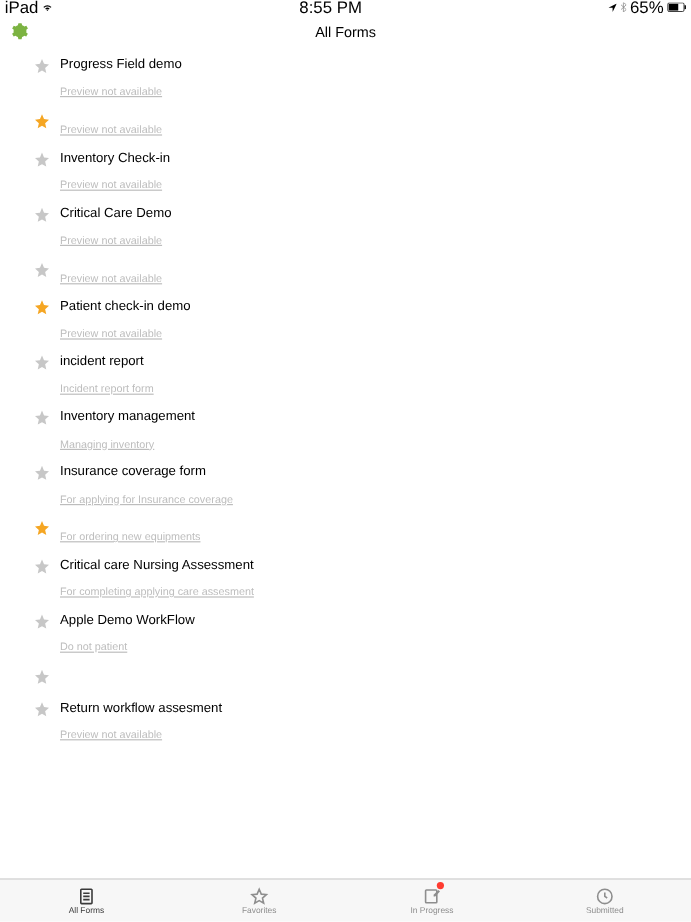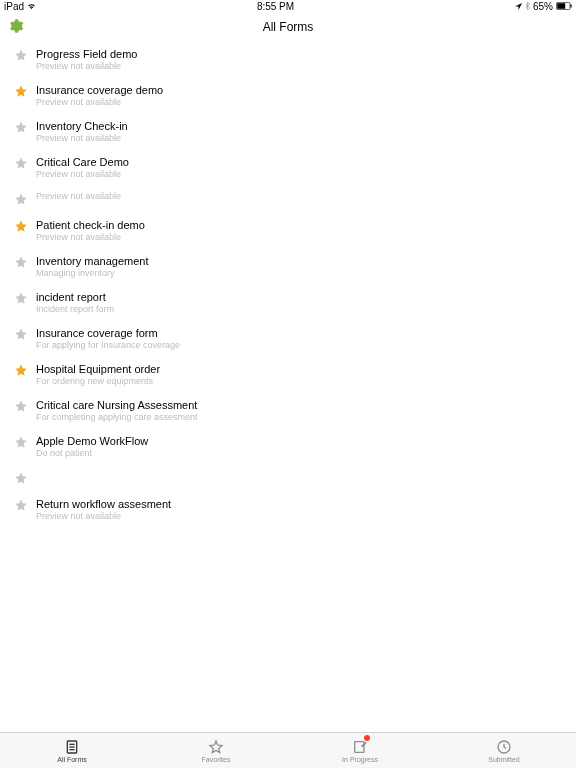--- a/index.html
+++ b/index.html
@@ -1,28 +1,28 @@
 <!DOCTYPE html>
 <html><head>
 <meta charset="utf-8">
 <style>
   * { margin: 0; padding: 0; box-sizing: border-box; }
   html, body { width: 576px; height: 768px; font-family: -apple-system, Helvetica, Arial, sans-serif; background: #fff; overflow: hidden; }
-  .status-bar { height: 12px; display: flex; align-items: center; justify-content: space-between; padding: 0 4px; font-size: 10px; color: #000; }
+  .status-bar { height: 12px; display: flex; align-items: center; justify-content: space-between; padding: 0 4px; font-size: 14px; color: #000; }
   .status-left { display: flex; align-items: center; gap: 3px; }
   .status-right { display: flex; align-items: center; gap: 3px; }
   .nav-bar { height: 30px; position: relative; display: flex; align-items: center; justify-content: center; }
   .nav-title { font-size: 12px; color: #000; }
   .gear { position: absolute; left: 8px; top: 6px; }
   .list { }
-  .row { display: flex; align-items: flex-start; padding: 5px 10px 5px 14px; }
+  .row { display: flex; align-items: flex-start; padding: 5px 10px 5px 28px; }
   .star { width: 16px; height: 16px; flex-shrink: 0; margin-right: 6px; margin-top: 1px; }
   .row-text { display: flex; flex-direction: column; }
   .row-title { font-size: 11px; color: #000; line-height: 1.3; }
-  .row-sub { font-size: 9px; color: #bdbdbd; line-height: 1.3; margin-top: 0; }
+  .row-sub { font-size: 9px; color: #bdbdbd; line-height: 1.3; margin-top: 10px; text-decoration: underline; }
   .tab-bar { position: absolute; bottom: 0; left: 0; right: 0; height: 36px; background: #f7f7f7; border-top: 1px solid #d0d0d0; display: flex; }
   .tab { flex: 1; display: flex; flex-direction: column; align-items: center; justify-content: center; gap: 1px; position: relative; }
   .tab-label { font-size: 7px; color: #8e8e8e; }
   .tab.active .tab-label { color: #3a3a3a; }
   .tab-icon { width: 16px; height: 16px; }
   .badge { position: absolute; top: 2px; left: 50%; margin-left: 4px; width: 6px; height: 6px; background: #ff3b30; border-radius: 50%; }
 </style>
 </head>
 <body>
 
@@ -67,21 +67,20 @@
       <div class="row-text">
         <span class="row-title">Progress Field demo</span>
         <span class="row-sub">Preview not available</span>
       </div>
     </div>
     <div class="row">
       <span class="star"><svg width="14" height="14" viewBox="0 0 24 24">
           <path fill="#f5a623" d="M12 2l2.9 6.9L22 9.8l-5.5 5 1.6 7.2L12 18.6 5.9 22l1.6-7.2L2 9.8l7.1-.9L12 2z"></path>
         </svg></span>
       <div class="row-text">
-        <span class="row-title">Insurance coverage demo</span>
         <span class="row-sub">Preview not available</span>
       </div>
     </div>
     <div class="row">
       <span class="star"><svg width="14" height="14" viewBox="0 0 24 24">
           <path fill="#c7c7c7" d="M12 2l2.9 6.9L22 9.8l-5.5 5 1.6 7.2L12 18.6 5.9 22l1.6-7.2L2 9.8l7.1-.9L12 2z"></path>
         </svg></span>
       <div class="row-text">
         <span class="row-title">Inventory Check-in</span>
         <span class="row-sub">Preview not available</span>
@@ -104,55 +103,54 @@
         <span class="row-sub">Preview not available</span>
       </div>
     </div>
     <div class="row">
       <span class="star"><svg width="14" height="14" viewBox="0 0 24 24">
           <path fill="#f5a623" d="M12 2l2.9 6.9L22 9.8l-5.5 5 1.6 7.2L12 18.6 5.9 22l1.6-7.2L2 9.8l7.1-.9L12 2z"></path>
         </svg></span>
       <div class="row-text">
         <span class="row-title">Patient check-in demo</span>
         <span class="row-sub">Preview not available</span>
+      </div>
+    </div>
+    <div class="row">
+      <span class="star"><svg width="14" height="14" viewBox="0 0 24 24">
+          <path fill="#c7c7c7" d="M12 2l2.9 6.9L22 9.8l-5.5 5 1.6 7.2L12 18.6 5.9 22l1.6-7.2L2 9.8l7.1-.9L12 2z"></path>
+        </svg></span>
+      <div class="row-text">
+        <span class="row-title">incident report</span>
+        <span class="row-sub">Incident report form</span>
       </div>
     </div>
     <div class="row">
       <span class="star"><svg width="14" height="14" viewBox="0 0 24 24">
           <path fill="#c7c7c7" d="M12 2l2.9 6.9L22 9.8l-5.5 5 1.6 7.2L12 18.6 5.9 22l1.6-7.2L2 9.8l7.1-.9L12 2z"></path>
         </svg></span>
       <div class="row-text">
         <span class="row-title">Inventory management</span>
         <span class="row-sub">Managing inventory</span>
       </div>
     </div>
     <div class="row">
       <span class="star"><svg width="14" height="14" viewBox="0 0 24 24">
           <path fill="#c7c7c7" d="M12 2l2.9 6.9L22 9.8l-5.5 5 1.6 7.2L12 18.6 5.9 22l1.6-7.2L2 9.8l7.1-.9L12 2z"></path>
         </svg></span>
       <div class="row-text">
-        <span class="row-title">incident report</span>
-        <span class="row-sub">Incident report form</span>
-      </div>
-    </div>
-    <div class="row">
-      <span class="star"><svg width="14" height="14" viewBox="0 0 24 24">
-          <path fill="#c7c7c7" d="M12 2l2.9 6.9L22 9.8l-5.5 5 1.6 7.2L12 18.6 5.9 22l1.6-7.2L2 9.8l7.1-.9L12 2z"></path>
-        </svg></span>
-      <div class="row-text">
         <span class="row-title">Insurance coverage form</span>
         <span class="row-sub">For applying for Insurance coverage</span>
       </div>
     </div>
     <div class="row">
       <span class="star"><svg width="14" height="14" viewBox="0 0 24 24">
           <path fill="#f5a623" d="M12 2l2.9 6.9L22 9.8l-5.5 5 1.6 7.2L12 18.6 5.9 22l1.6-7.2L2 9.8l7.1-.9L12 2z"></path>
         </svg></span>
       <div class="row-text">
-        <span class="row-title">Hospital Equipment order</span>
         <span class="row-sub">For ordering new equipments</span>
       </div>
     </div>
     <div class="row">
       <span class="star"><svg width="14" height="14" viewBox="0 0 24 24">
           <path fill="#c7c7c7" d="M12 2l2.9 6.9L22 9.8l-5.5 5 1.6 7.2L12 18.6 5.9 22l1.6-7.2L2 9.8l7.1-.9L12 2z"></path>
         </svg></span>
       <div class="row-text">
         <span class="row-title">Critical care Nursing Assessment</span>
         <span class="row-sub">For completing applying care assesment</span>

